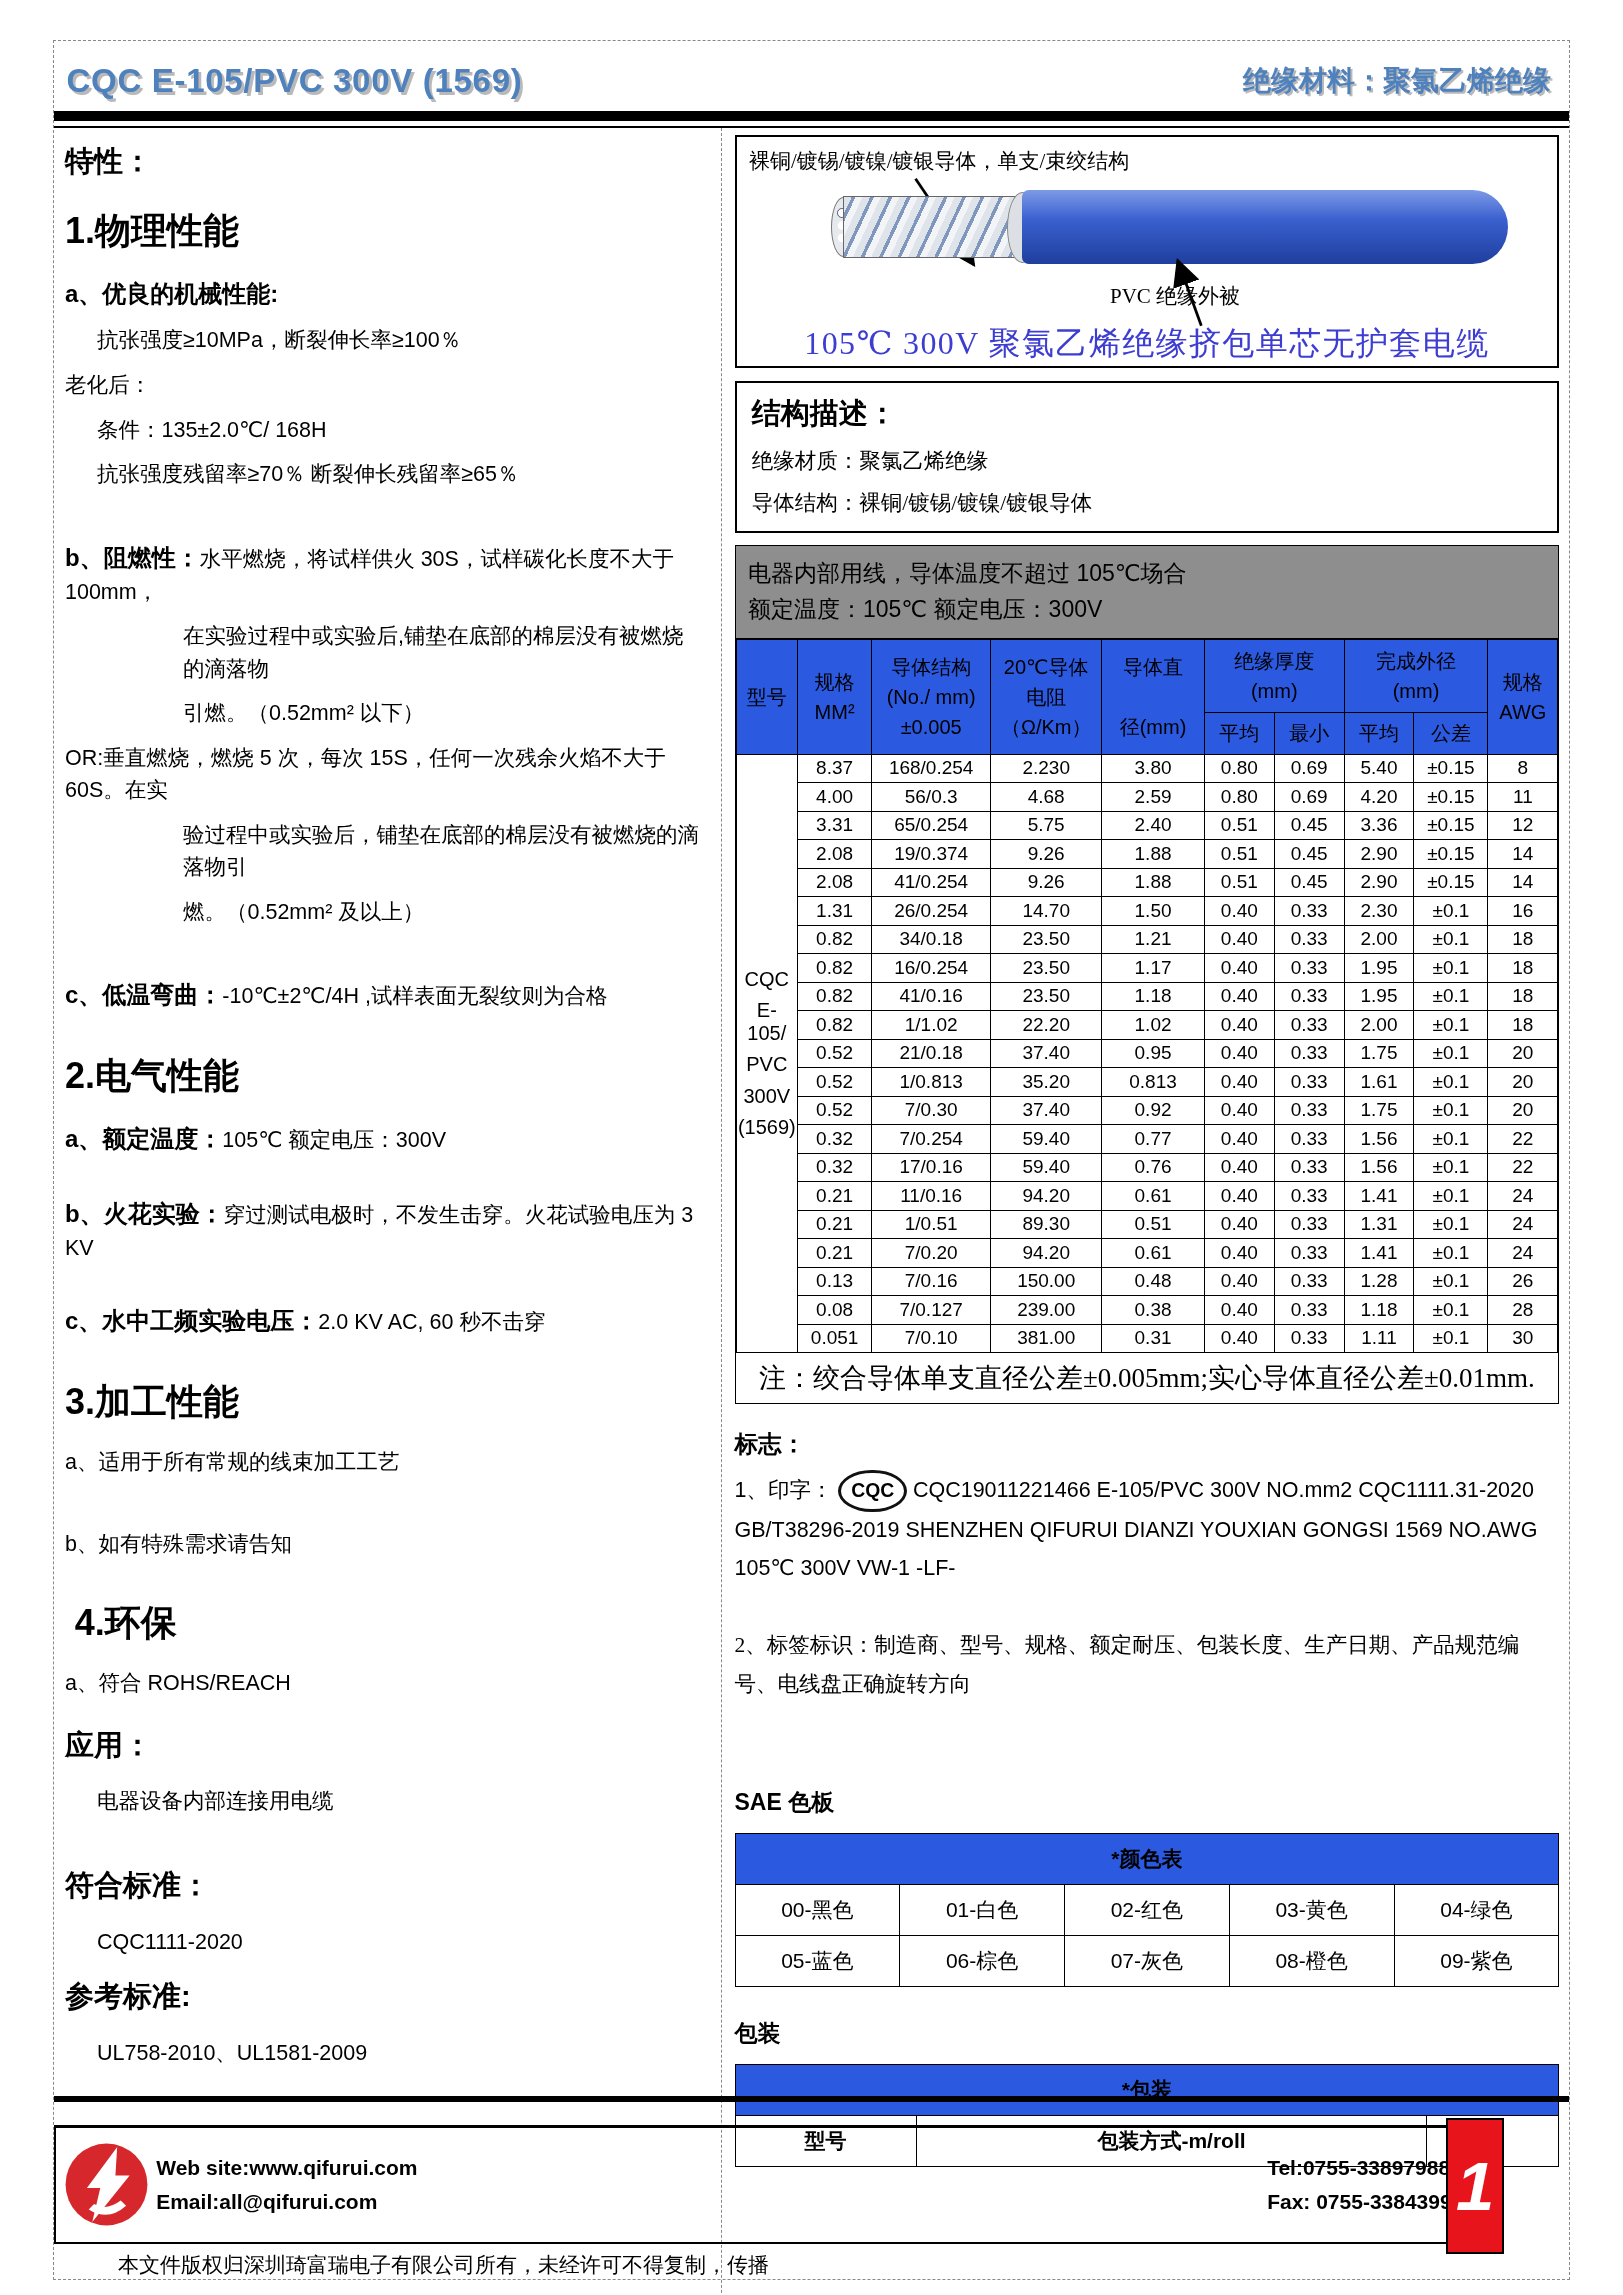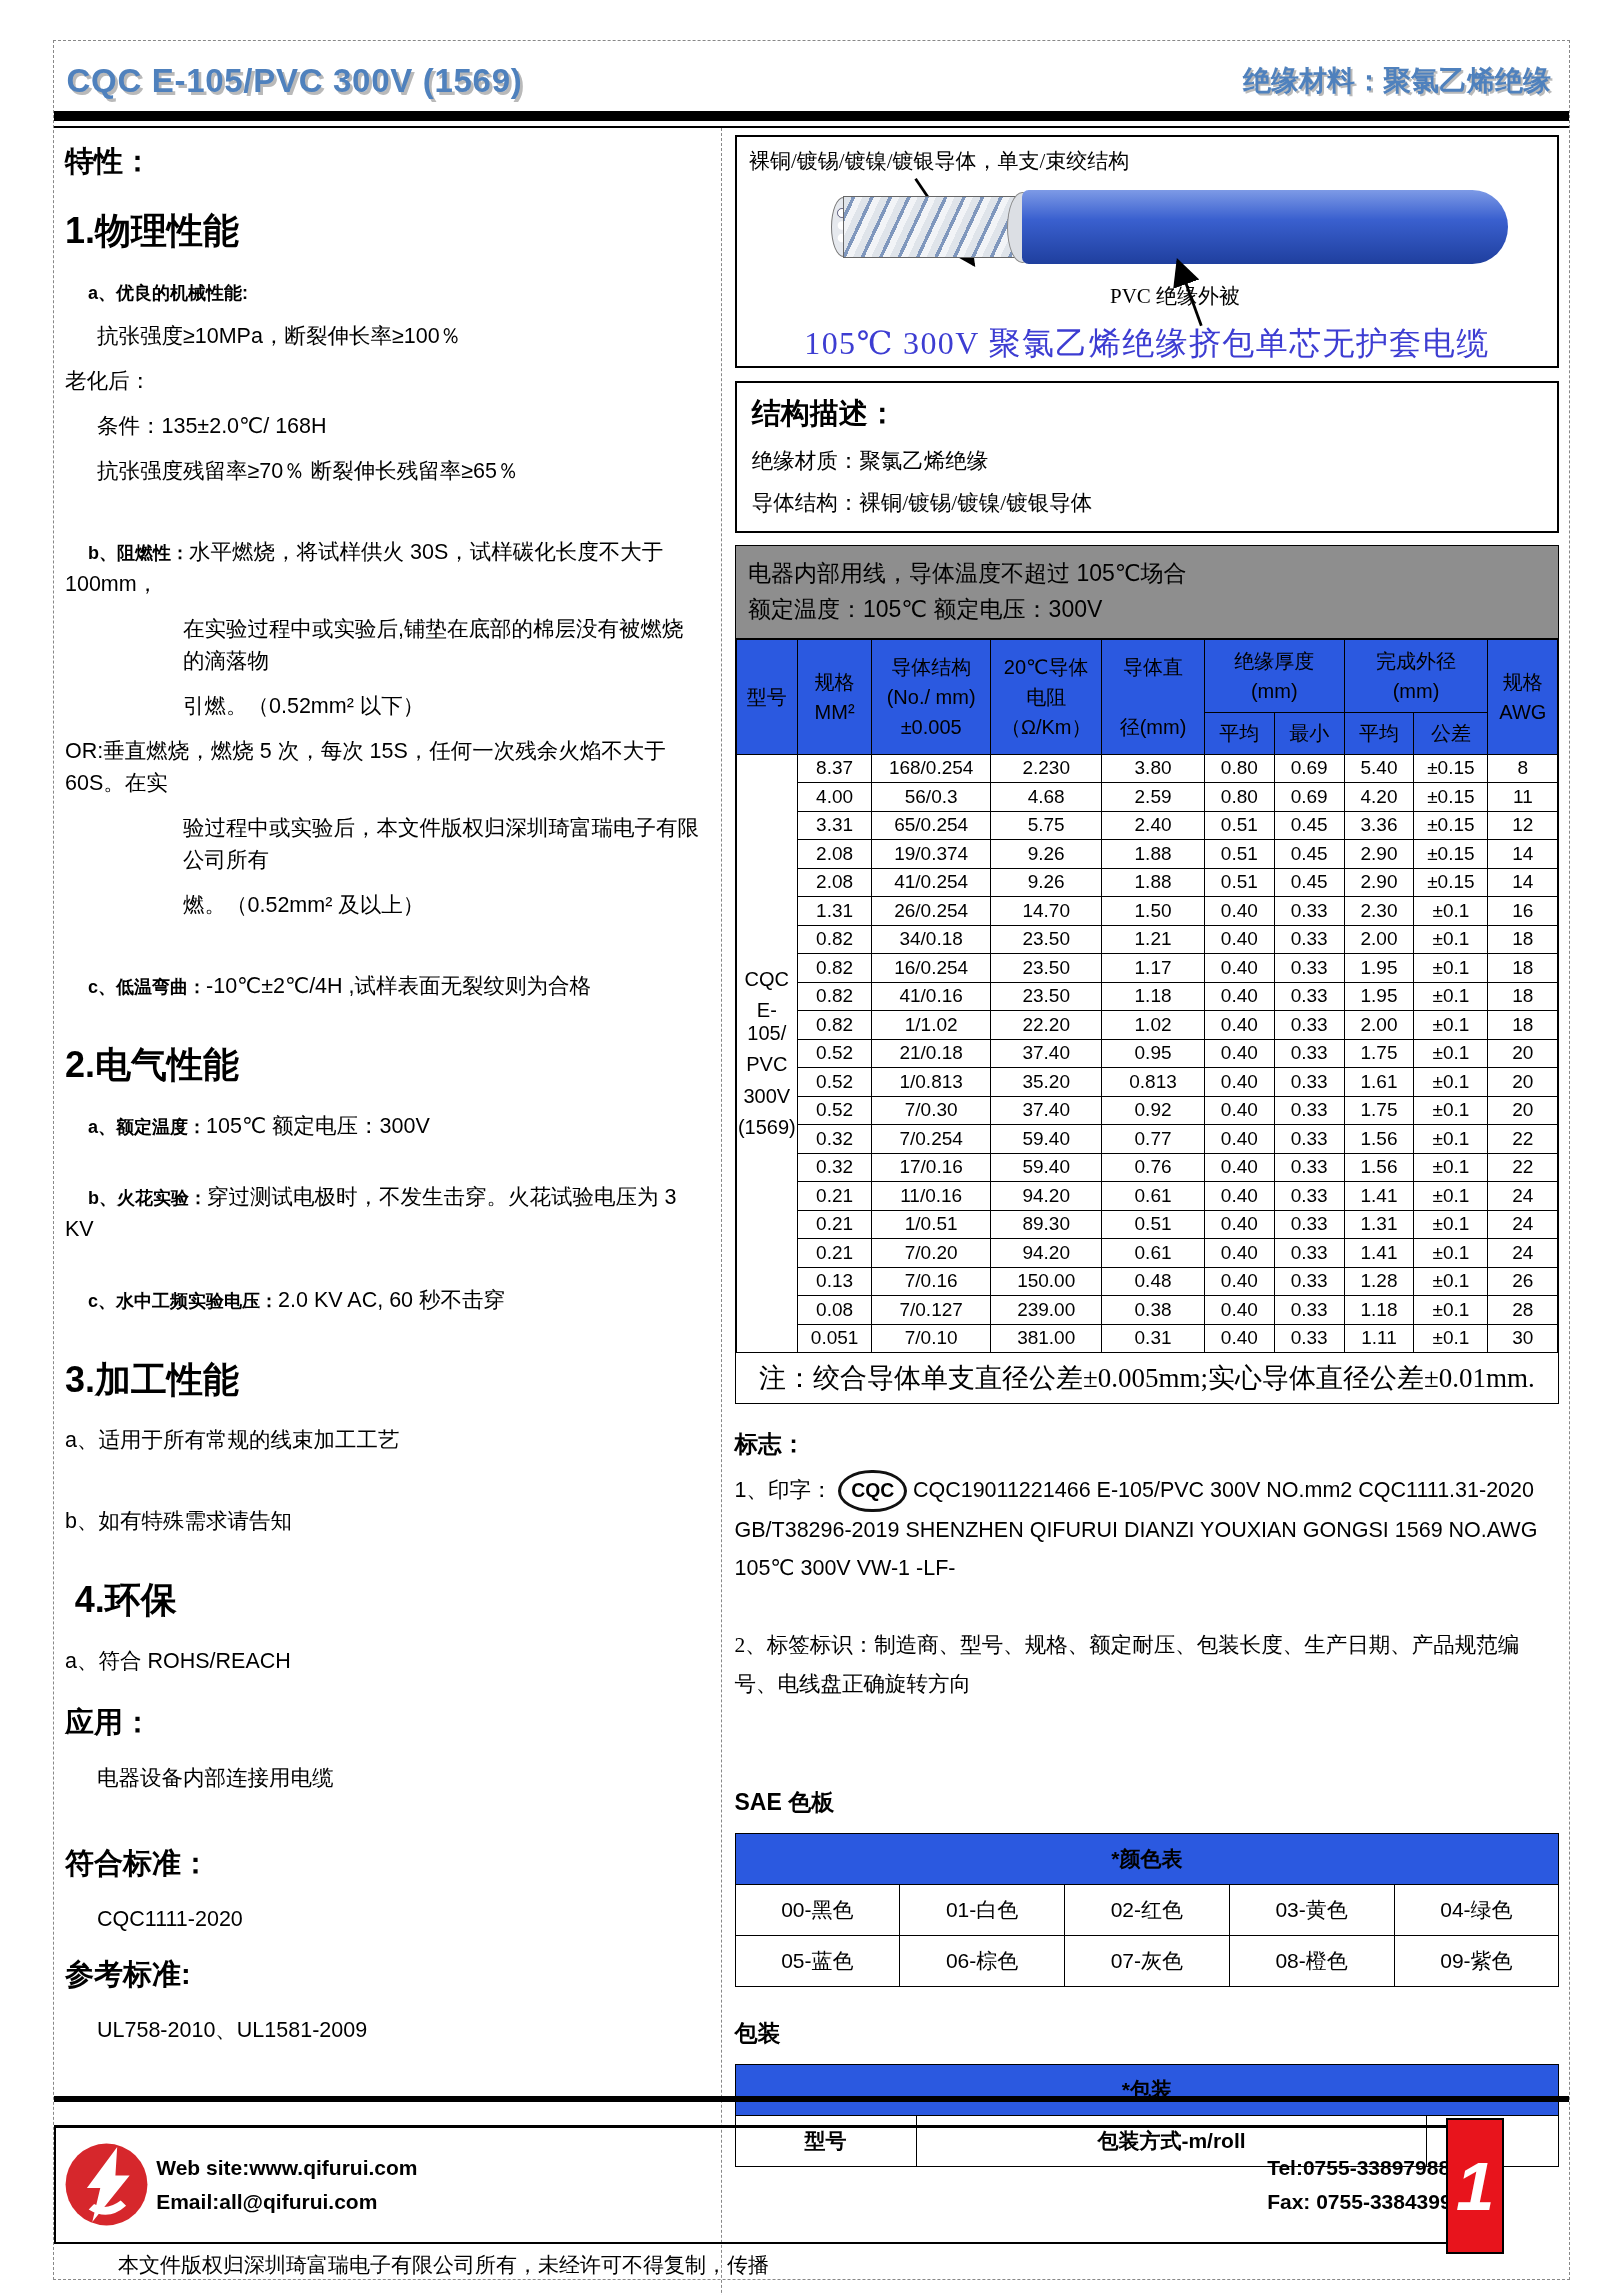--- a/index.html
+++ b/index.html
@@ -20,21 +20,21 @@
 
   
   .cols{display:flex; height:2275px; overflow:hidden;}
   .col-left{width:668px; padding:8.3px 16.7px 0 11px; border-right:1.4px dashed #888;}
   .col-right{flex:1; padding:7px 9.7px 0 12.5px;}
 
   
   .h-big{font-size:29px; font-weight:bold;}
   .h-num{font-size:36px; font-weight:bold;}
   .t{font-size:21.5px; line-height:1.5;}
-  .lbl{font-weight:bold; font-size:18px;margin-left:23px;}
+  .lbl{font-weight:bold; font-size:24px;}
   .ind1{padding-left:32px;}
   .ind2{padding-left:118px;}
   .mt8{margin-top:5.6px;}.mt18{margin-top:12.5px;}.mt28{margin-top:19.4px;}.mt36{margin-top:25px;}.mt56{margin-top:39px;}.mt70{margin-top:49px;}.mt90{margin-top:26px;}
 
   table{border-collapse:collapse;}
 
   
   .diagram-box{border:2.1px solid #000; position:relative; height:233px; padding:9.7px 12.5px;}
   .cond-label{font-size:21px; font-family:"Liberation Serif","DejaVu Serif",serif;}
   .cable{position:relative; height:111px;}
@@ -111,21 +111,21 @@
       <div class="t mt18">老化后：</div>
       <div class="t mt18 ind1">条件：135±2.0℃/ 168H</div>
       <div class="t mt18 ind1">抗张强度残留率≥70％  断裂伸长残留率≥65％</div>
 
       <div class="t mt70">
         <span class="lbl">b、阻燃性：</span><span>水平燃烧，将试样供火 30S，试样碳化长度不大于 100mm，</span>
       </div>
       <div class="t mt18 ind2">在实验过程中或实验后,铺垫在底部的棉层没有被燃烧的滴落物</div>
       <div class="t mt18 ind2">引燃。（0.52mm² 以下）</div>
       <div class="t mt18">OR:垂直燃烧，燃烧 5 次，每次 15S，任何一次残余火焰不大于 60S。在实</div>
-      <div class="t mt18 ind2">验过程中或实验后，本文件版权归深圳琦富瑞电子有限公司所有</div>
+      <div class="t mt18 ind2">验过程中或实验后，铺垫在底部的棉层没有被燃烧的滴落物引</div>
       <div class="t mt18 ind2">燃。（0.52mm² 及以上）</div>
 
       <div class="t mt70">
         <span class="lbl">c、低温弯曲：</span><span>-10℃±2℃/4H ,试样表面无裂纹则为合格</span>
       </div>
 
       <div class="h-num mt56">2.电气性能</div>
       <div class="t mt28"><span class="lbl">a、额定温度：</span><span>105℃   额定电压：300V</span></div>
       <div class="t mt56"><span class="lbl">b、火花实验：</span><span>穿过测试电极时，不发生击穿。火花试验电压为 3 KV</span></div>
       <div class="t mt56"><span class="lbl">c、水中工频实验电压：</span><span>2.0 KV AC, 60 秒不击穿</span></div>

